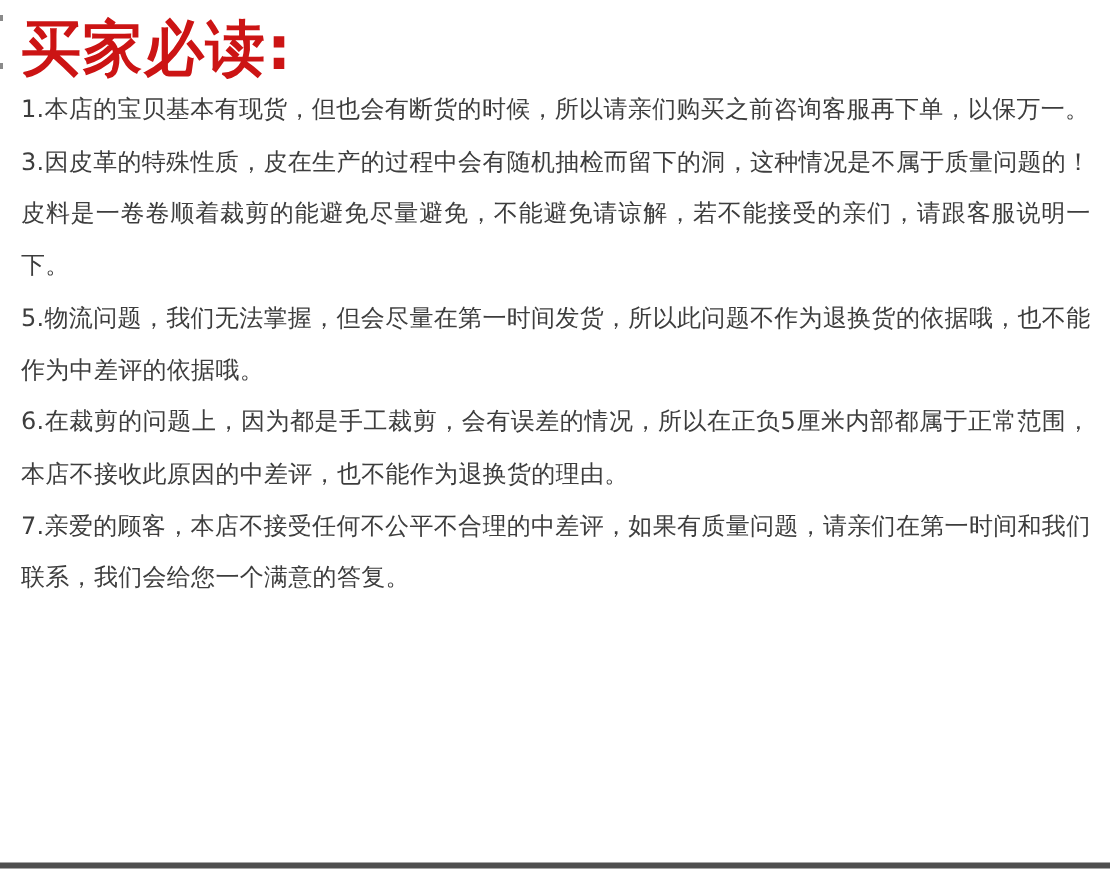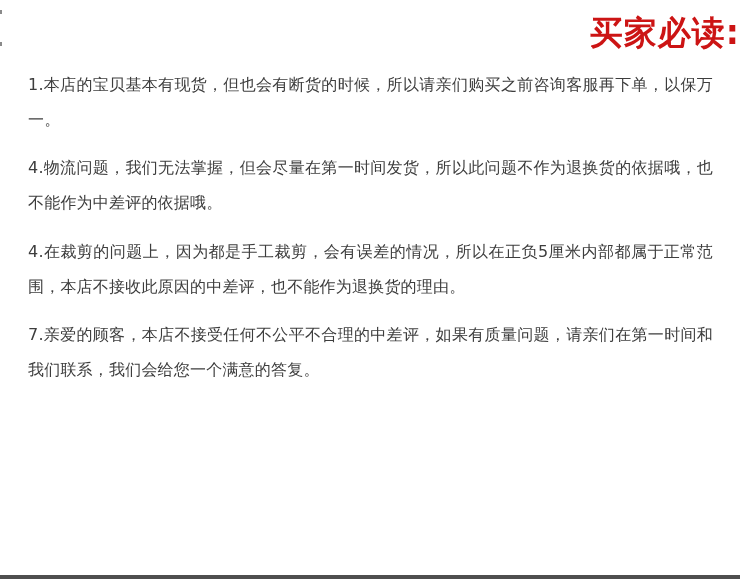--- a/index.html
+++ b/index.html
@@ -12,33 +12,32 @@
     position: relative;
     width: 740px;
     height: 580px;
     background: #ffffff;
     overflow: hidden;
     box-sizing: border-box;
   }
   .title {
     margin: 0;
     padding: 12px 0 0 14px;
-    font-size: 33px;
+    font-size: 40px;
     line-height: 42px;
     font-weight: bold;
     color: #cc1414;
     letter-spacing: 1px;
-    text-align: right;
   }
   .body {
     margin-top: 2px;
     padding: 0 13px 0 14px;
   }
   .para {
-    margin: 14px;
+    margin: 0;
     font-size: 16px;
     line-height: 34.7px;
     color: #3d3d3d;
     text-align: justify;
     letter-spacing: 0.2px;
     word-break: break-all;
   }
   .divider {
     position: absolute;
     left: 0;
@@ -62,19 +61,20 @@
 <body>
 
 <div class="page">
   <span class="edge-mark m1"></span>
   <span class="edge-mark m2"></span>
 
   <h1 class="title">买家必读:</h1>
 
   <div class="body">
     <p class="para">1.本店的宝贝基本有现货，但也会有断货的时候，所以请亲们购买之前咨询客服再下单，以保万一。</p>
-    <p class="para">4.物流问题，我们无法掌握，但会尽量在第一时间发货，所以此问题不作为退换货的依据哦，也不能作为中差评的依据哦。</p>
-    <p class="para">4.在裁剪的问题上，因为都是手工裁剪，会有误差的情况，所以在正负5厘米内部都属于正常范围，本店不接收此原因的中差评，也不能作为退换货的理由。</p>
+    <p class="para">3.因皮革的特殊性质，皮在生产的过程中会有随机抽检而留下的洞，这种情况是不属于质量问题的！皮料是一卷卷顺着裁剪的能避免尽量避免，不能避免请谅解，若不能接受的亲们，请跟客服说明一下。</p>
+    <p class="para">5.物流问题，我们无法掌握，但会尽量在第一时间发货，所以此问题不作为退换货的依据哦，也不能作为中差评的依据哦。</p>
+    <p class="para">6.在裁剪的问题上，因为都是手工裁剪，会有误差的情况，所以在正负5厘米内部都属于正常范围，本店不接收此原因的中差评，也不能作为退换货的理由。</p>
     <p class="para">7.亲爱的顾客，本店不接受任何不公平不合理的中差评，如果有质量问题，请亲们在第一时间和我们联系，我们会给您一个满意的答复。</p>
   </div>
 
   <div class="divider"></div>
 </div>
 
 </body></html>

